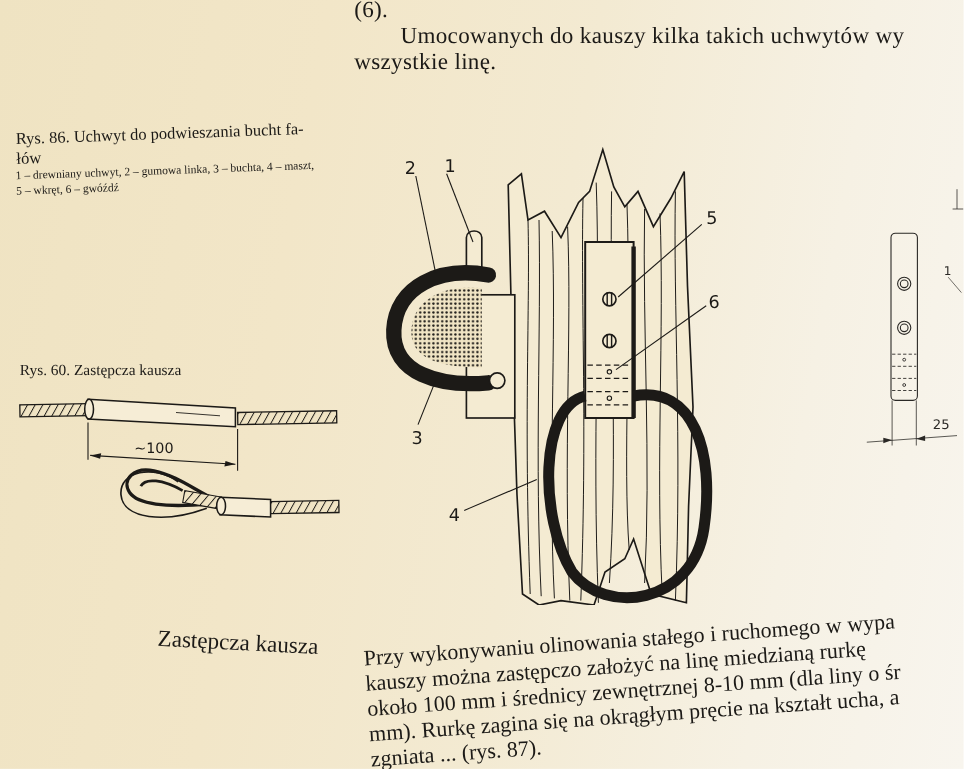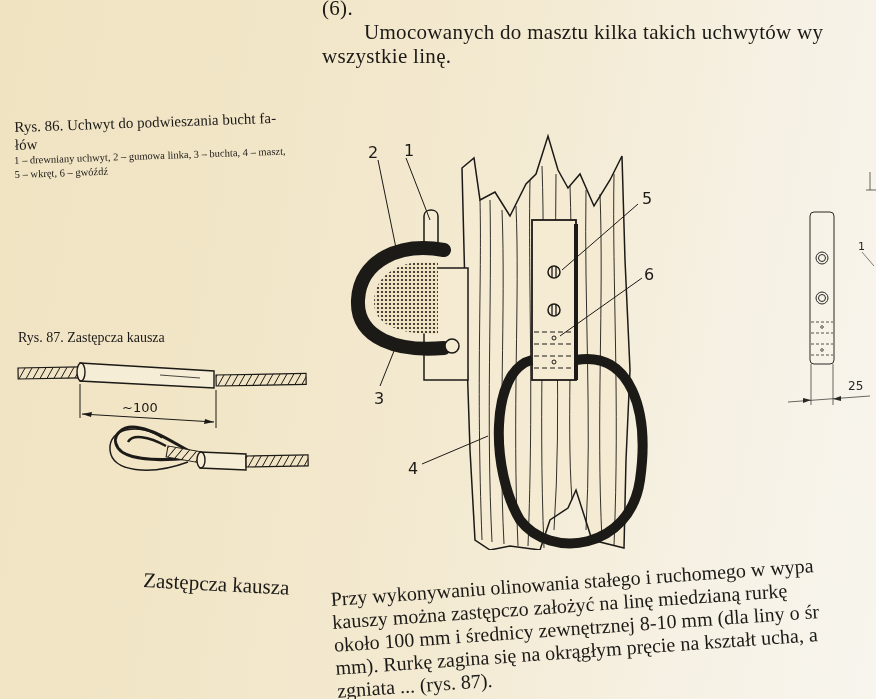--- a/index.html
+++ b/index.html
@@ -15,36 +15,36 @@
   .body-text { font-size:21px; line-height:24px; letter-spacing:0.3px; }
   .side-heading { font-size:21px; transform: rotate(3deg); transform-origin:left top; }
   .bottom-para { font-size:20px; line-height:23px; transform: rotate(-4deg); transform-origin:left top; white-space:nowrap; }
   svg text { font-family: "DejaVu Sans", sans-serif; }
 </style>
 </head>
 <body>
 
 <div class="abs body-text" style="left:322px; top:-4px;">
   <div>(6).</div>
-  <div style="padding-left:42px;">Umocowanych do masztu kilka takich uchwytów wy</div>
+  <div style="padding-left:42px;">Umocowanych do kauszy kilka takich uchwytów wy</div>
   <div>wszystkie linę.</div>
 </div>
 
 <div class="abs" style="left:14px; top:118px; width:310px;">
   <div class="caption-title">
     <div>Rys. 86. Uchwyt do podwieszania bucht fa-</div>
     <div>łów</div>
   </div>
   <div class="caption-legend" style="margin-top:0px;">
     <div>1 – drewniany uchwyt, 2 – gumowa linka, 3 – buchta, 4 – maszt,</div>
     <div>5 – wkręt, 6 – gwóźdź</div>
   </div>
 </div>
 
-<div class="abs" style="left:18px; top:330px; font-size:14px;">Rys. 87. Zastępcza kausza</div>
+<div class="abs" style="left:18px; top:330px; font-size:14px;">Rys. 60. Zastępcza kausza</div>
 
 <svg class="abs" style="left:0; top:350px;" width="330" height="150">
   <defs>
     <pattern id="rope" width="7" height="10" patternUnits="userSpaceOnUse" patternTransform="skewX(-30)">
       <rect width="7" height="10" fill="#f0e4c4"></rect>
       <line x1="0" y1="0" x2="0" y2="10" stroke="#1c1a17" stroke-width="2"></line>
     </pattern>
   </defs>
 
   <g>

